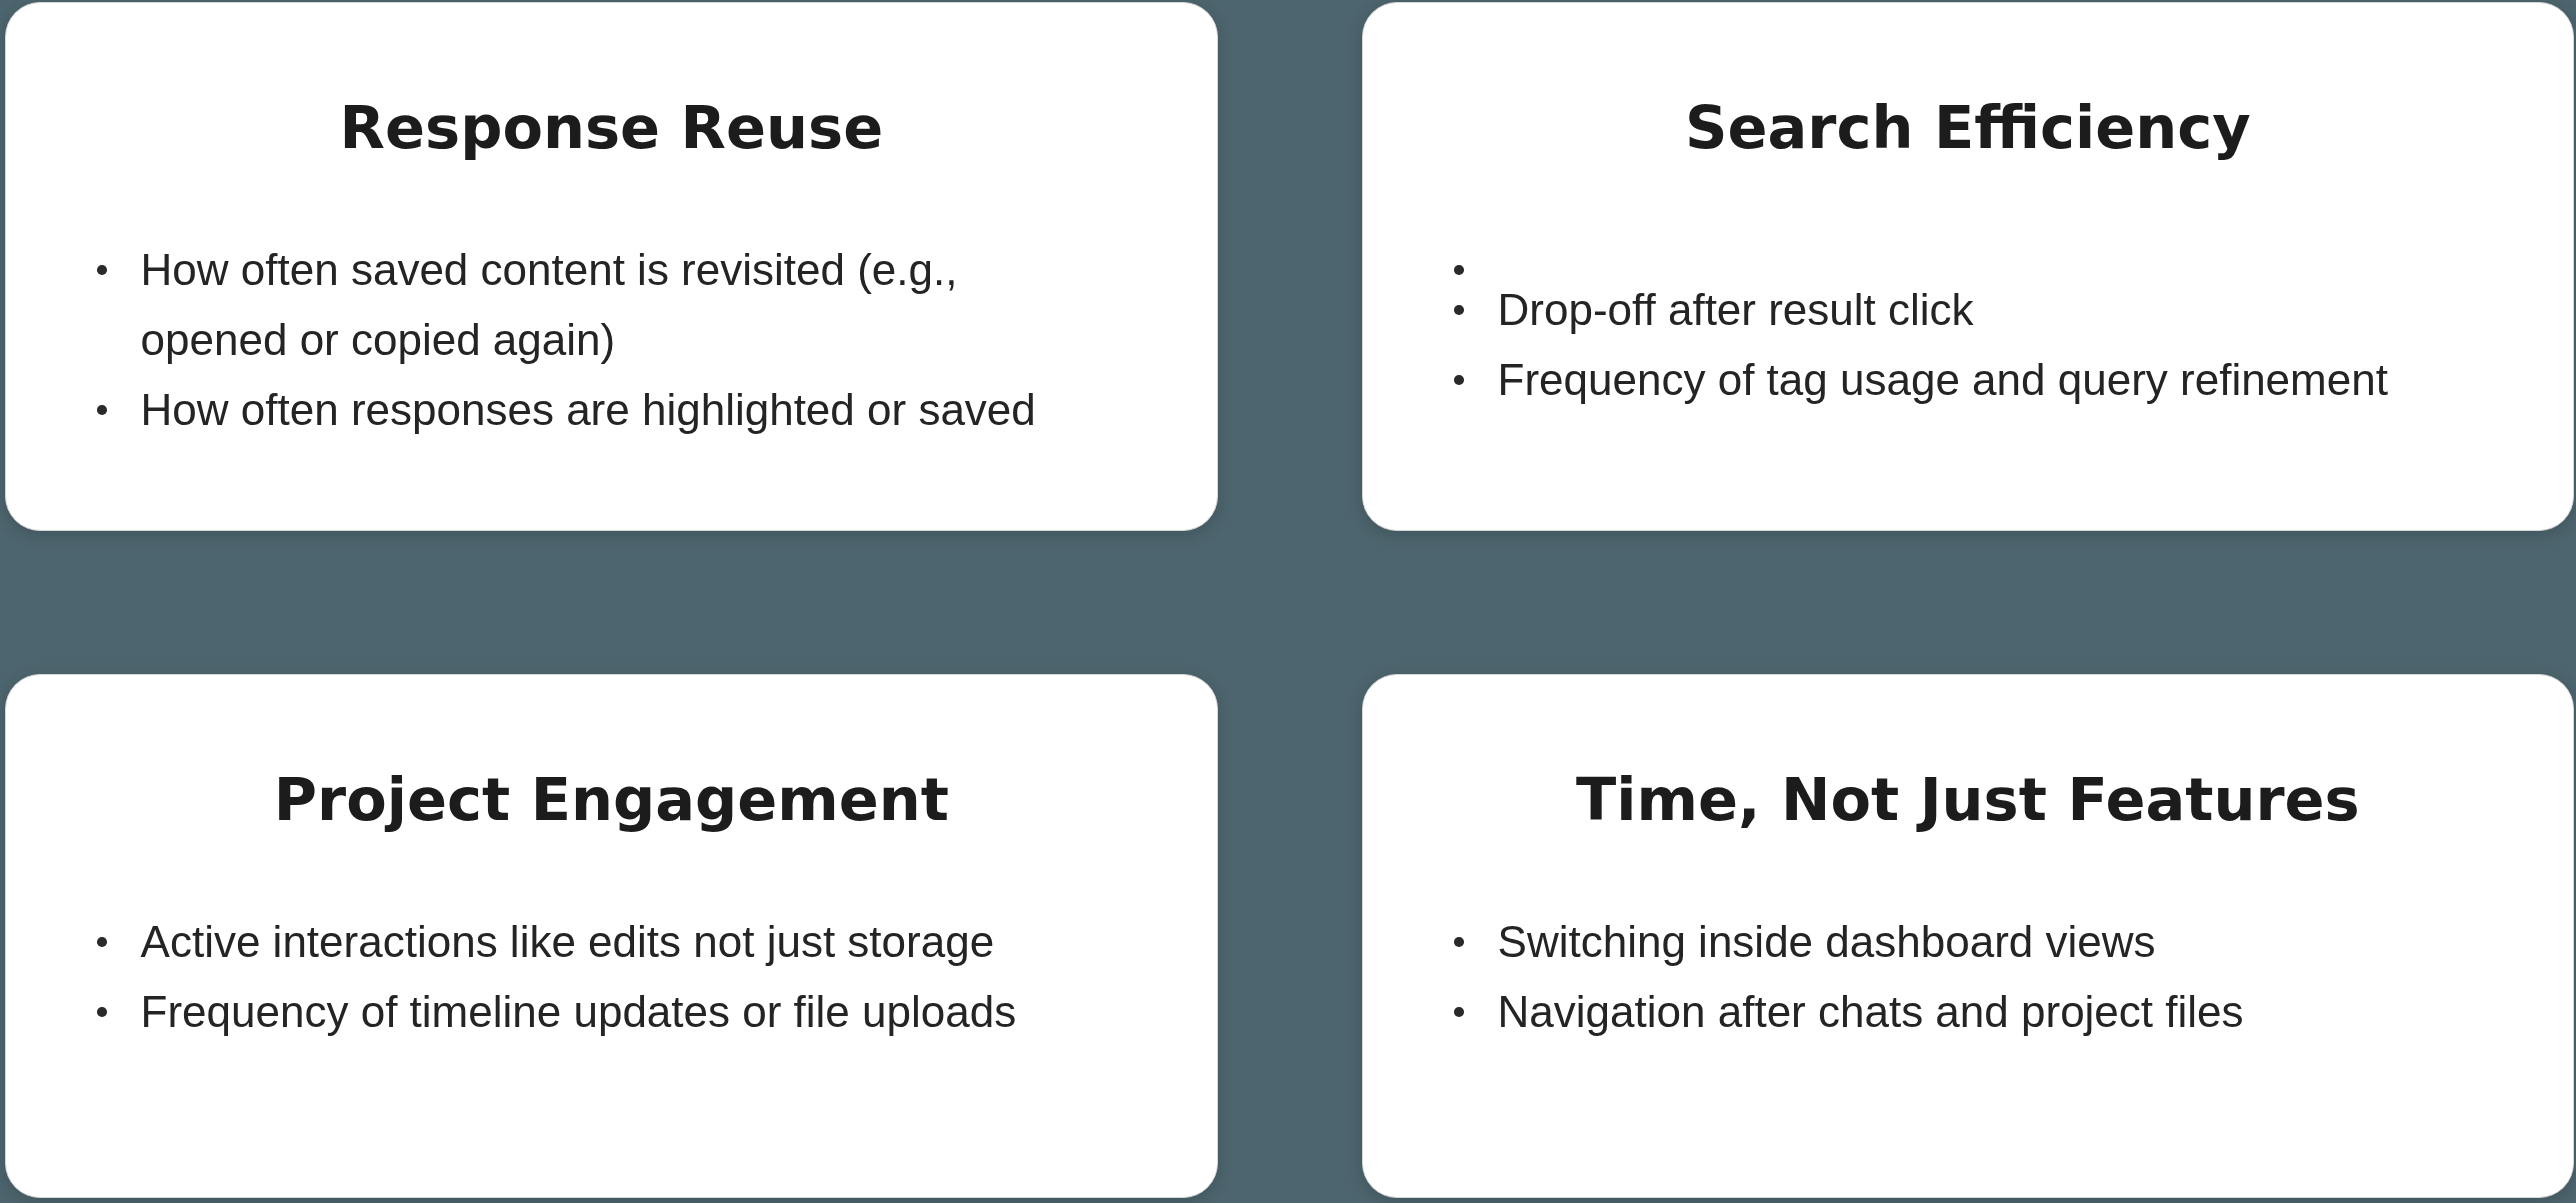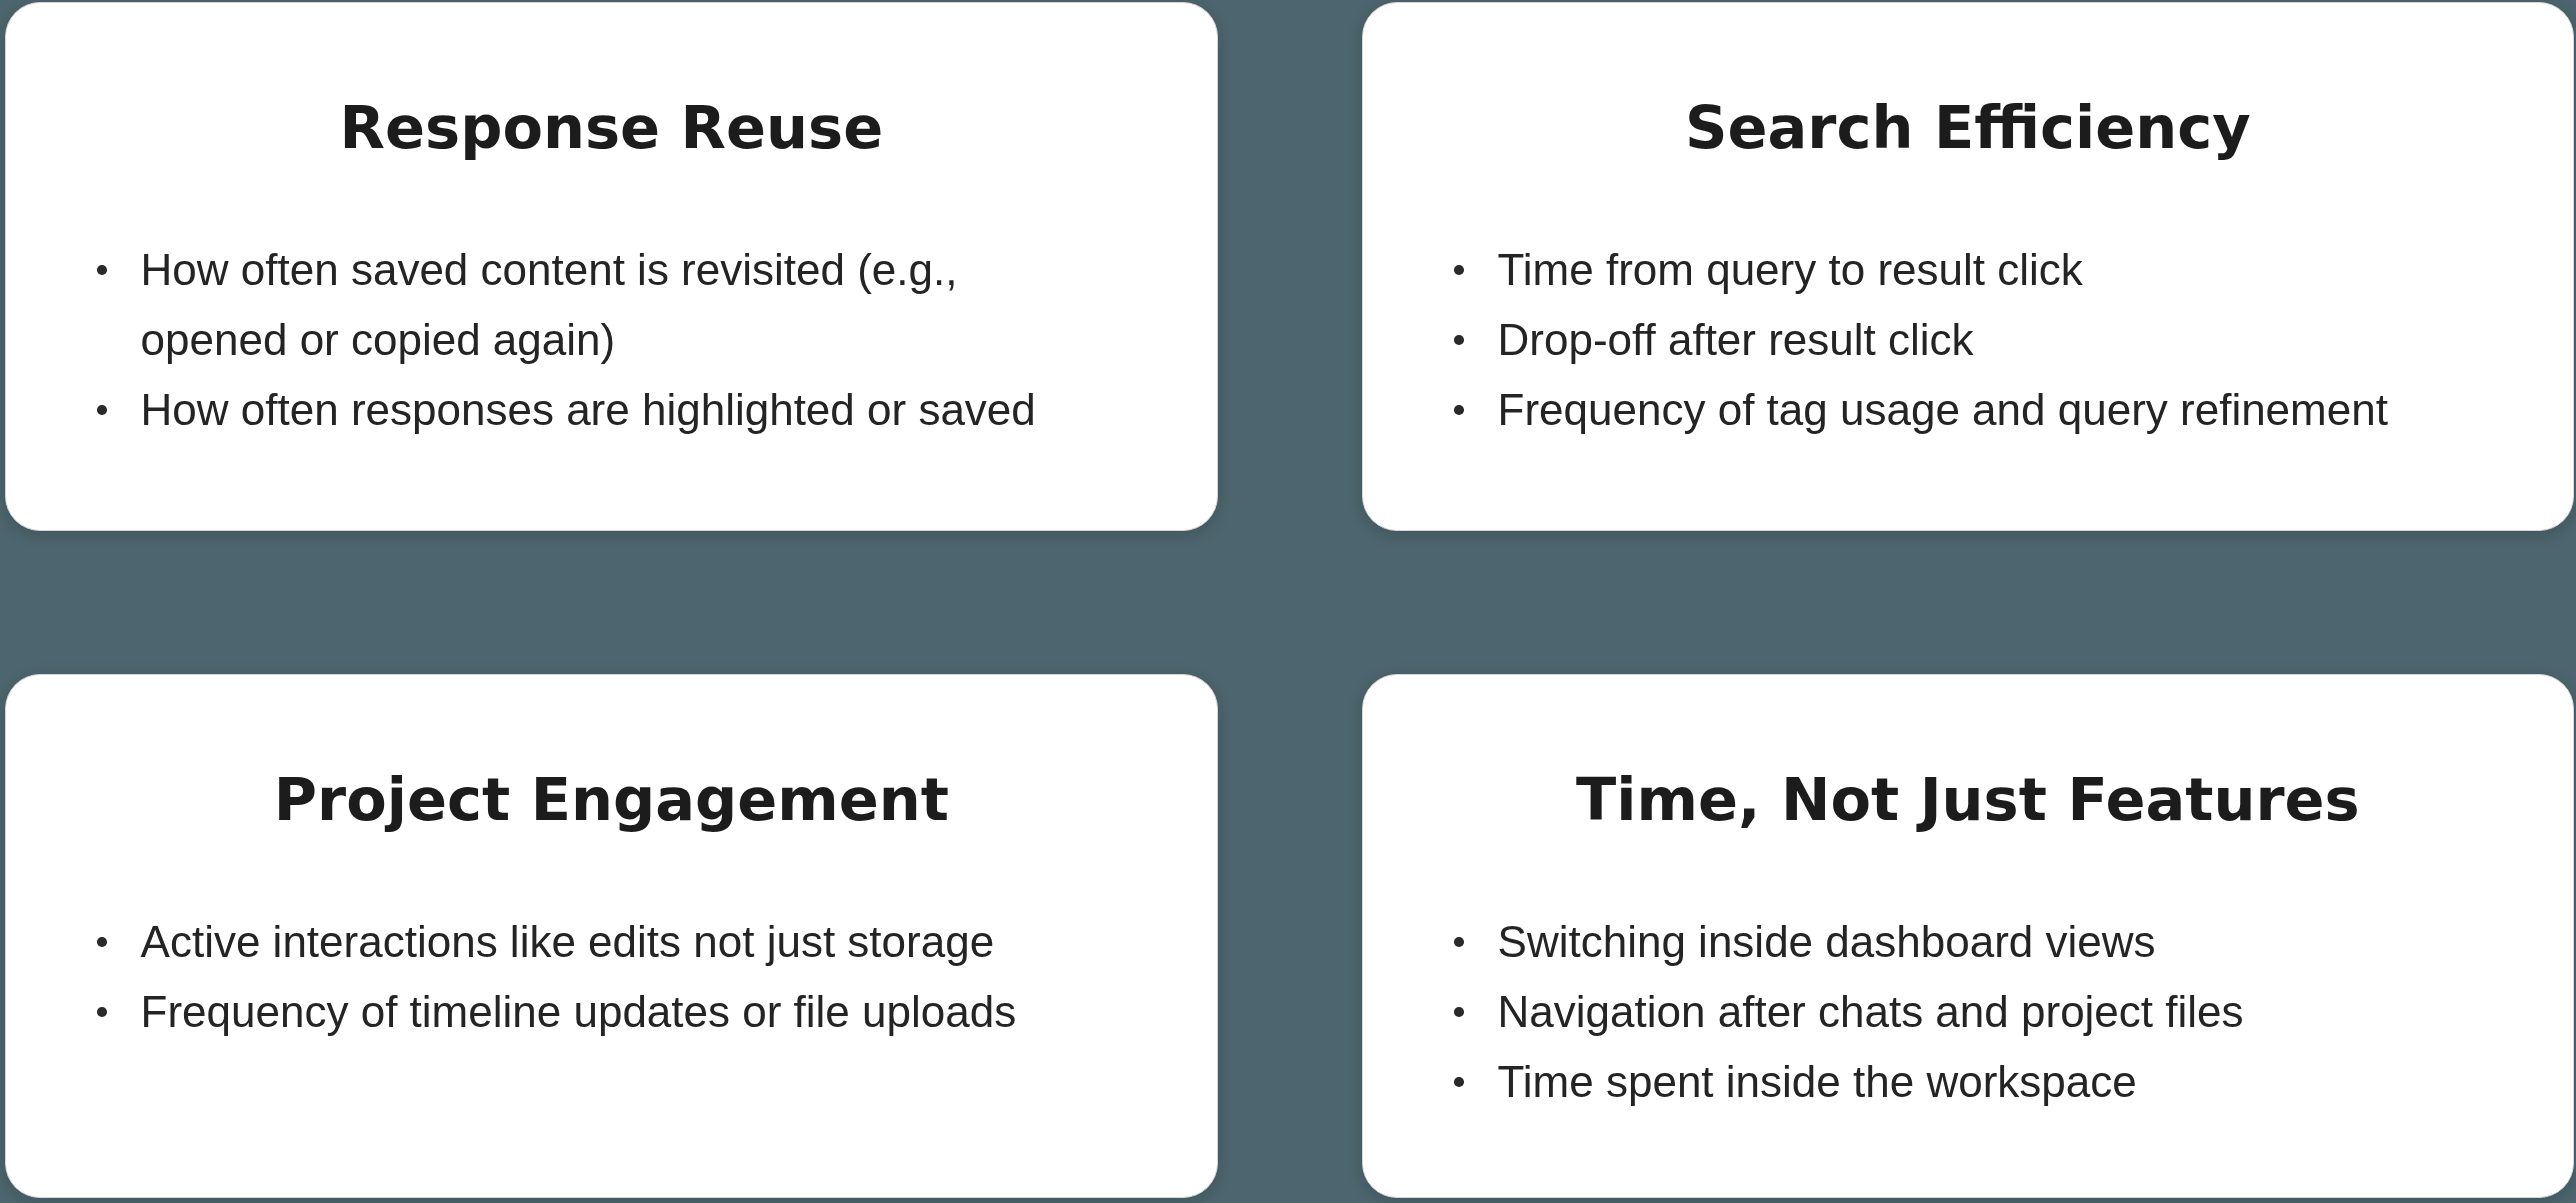--- a/index.html
+++ b/index.html
@@ -86,21 +86,20 @@
     <span class="bullet-text">How often responses are highlighted or saved</span>
   </li>
 </ul>
   </section>
 
   <section class="card">
     <h2 class="card-title">Search Efficiency</h2>
     <ul class="bullets">
   <li class="bullet-item">
     <span class="bullet-dot"></span>
-    <span class="bullet-text">Time from query to result click</span>
   </li>
 
   <li class="bullet-item">
     <span class="bullet-dot"></span>
     <span class="bullet-text">Drop-off after result click</span>
   </li>
 
   <li class="bullet-item">
     <span class="bullet-dot"></span>
     <span class="bullet-text">Frequency of tag usage and query refinement</span>
@@ -130,20 +129,16 @@
   <li class="bullet-item">
     <span class="bullet-dot"></span>
     <span class="bullet-text">Switching inside dashboard views</span>
   </li>
 
   <li class="bullet-item">
     <span class="bullet-dot"></span>
     <span class="bullet-text">Navigation after chats and project files</span>
   </li>
 
-  <li class="bullet-item">
-    <span class="bullet-dot"></span>
-    <span class="bullet-text">Time spent inside the workspace</span>
-  </li>
 </ul>
   </section>
 </div>
 
 
 </body></html>

